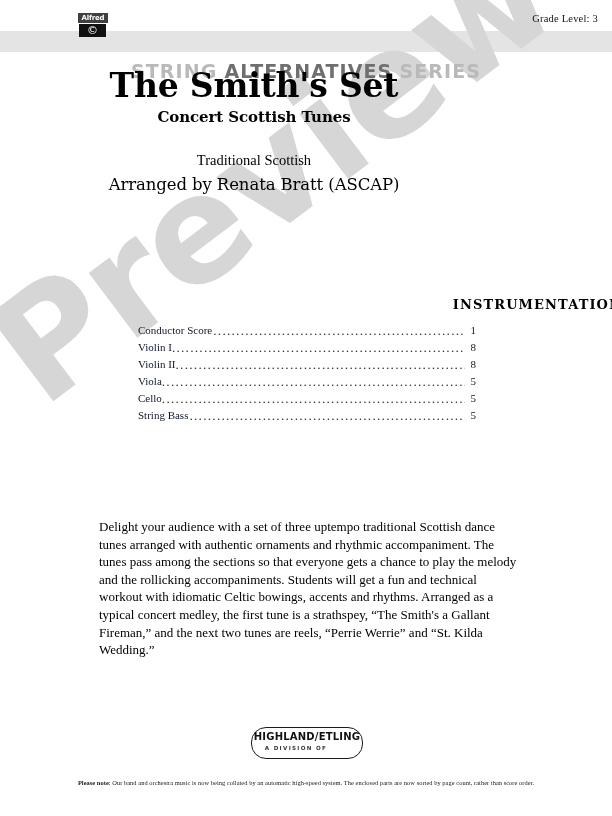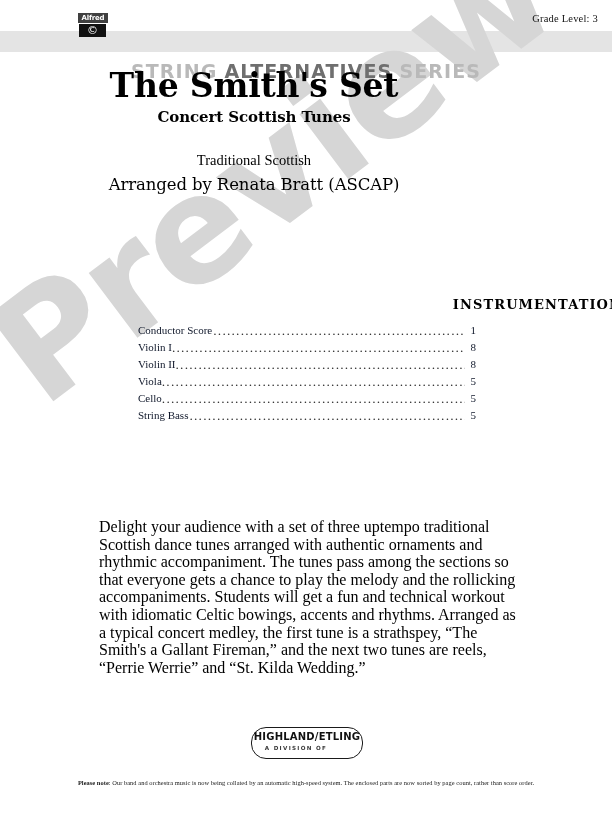--- a/index.html
+++ b/index.html
@@ -179,21 +179,21 @@
   }
   .instr-row.tight .instr-dots { margin-left: 0; }
 
   
   .description {
     position: absolute;
     left: 99px;
     top: 518px;
     width: 418px;
     font-family: "Liberation Serif", serif;
-    font-size: 16px;
+    font-size: 13px;
     line-height: 17.6px;
     color: #000;
     text-align: left;
     z-index: 10;
   }
 
   
   .logo {
     position: absolute;
     left: 251px;

